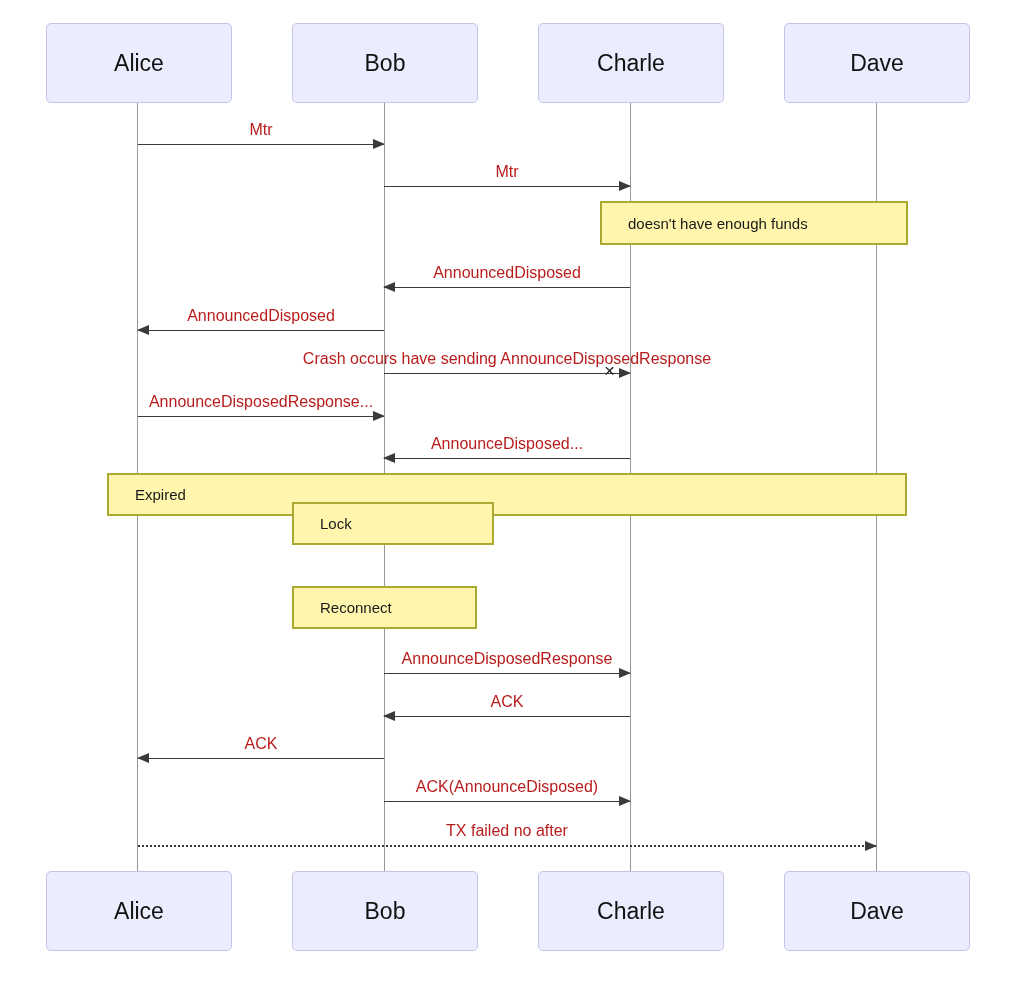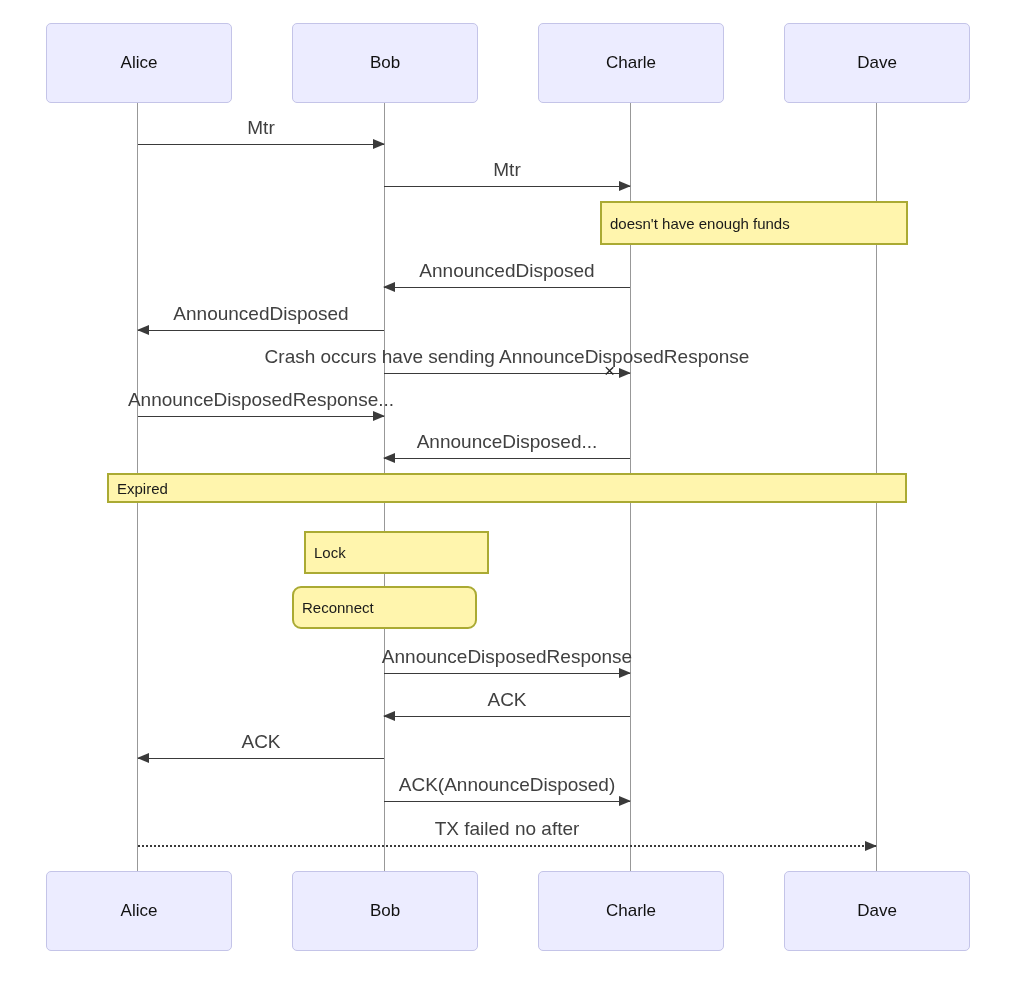--- a/index.html
+++ b/index.html
@@ -25,21 +25,21 @@
   .actor {
     position: absolute;
     width: 184px;
     height: 78px;
     background: #ECECFF;
     border: 1px solid #C4C4E8;
     border-radius: 5px;
     display: flex;
     align-items: center;
     justify-content: center;
-    font-size: 17px;
+    font-size: 23px;
     color: #111111;
     text-align: right;
   }
   .actor.top { top: 23px; }
   .actor.bottom { top: 871px; }
   .message {
     position: absolute;
     height: 0;
   }
   .msg-line {
@@ -49,22 +49,22 @@
     top: 0;
     border-top: 1px solid #3a3a3a;
   }
   .msg-line.dotted { border-top: 2px dotted #3a3a3a; }
   .msg-label {
     position: absolute;
     left: 50%;
     top: -5px;
     transform: translate(-50%, -100%);
     white-space: nowrap;
-    font-size: 19px;
-    color: #404040;
+    font-size: 16px;
+    color: #b91c1c;
   }
   .arrowhead {
     position: absolute;
     width: 0;
     height: 0;
     top: -5px;
     border-top: 5px solid transparent;
     border-bottom: 5px solid transparent;
   }
   .arrowhead.right {
@@ -83,21 +83,21 @@
     line-height: 19px;
     color: #262626;
   }
   .note {
     position: absolute;
     background: #FFF5AD;
     border: 2px solid #AAAA33;
     box-sizing: border-box;
     display: flex;
     align-items: center;
-    padding-left: 8px;
+    padding-left: 26px;
     font-size: 15px;
     color: #1a1a1a;
   }
 </style>
 </head>
 <body>
 
 <div class="diagram">
 
   <div class="lifeline" style="left:137px;"></div>
@@ -158,29 +158,29 @@
     <div class="msg-line"></div>
     <div class="arrowhead right"></div>
   </div>
 
   <div class="message" style="left:384px; top:458px; width:246px;">
     <div class="msg-label">AnnounceDisposed...</div>
     <div class="msg-line"></div>
     <div class="arrowhead left"></div>
   </div>
 
-  <div class="note" style="left:107px; top:473px; width:800px; height:30px;">
+  <div class="note" style="left:107px; top:473px; width:800px; height:43px;">
     <span>Expired</span>
   </div>
 
-  <div class="note" style="left:292px; top:531px; width:185px; height:43px;margin-left:12px;">
+  <div class="note" style="left:292px; top:502px; width:202px; height:43px;">
     <span>Lock</span>
   </div>
 
-  <div class="note" style="left:292px; top:586px; width:185px; height:43px;border-radius:9px;">
+  <div class="note" style="left:292px; top:586px; width:185px; height:43px;">
     <span>Reconnect</span>
   </div>
 
   <div class="message" style="left:384px; top:673px; width:246px;">
     <div class="msg-label">AnnounceDisposedResponse</div>
     <div class="msg-line"></div>
     <div class="arrowhead right"></div>
   </div>
 
   <div class="message" style="left:384px; top:716px; width:246px;">

